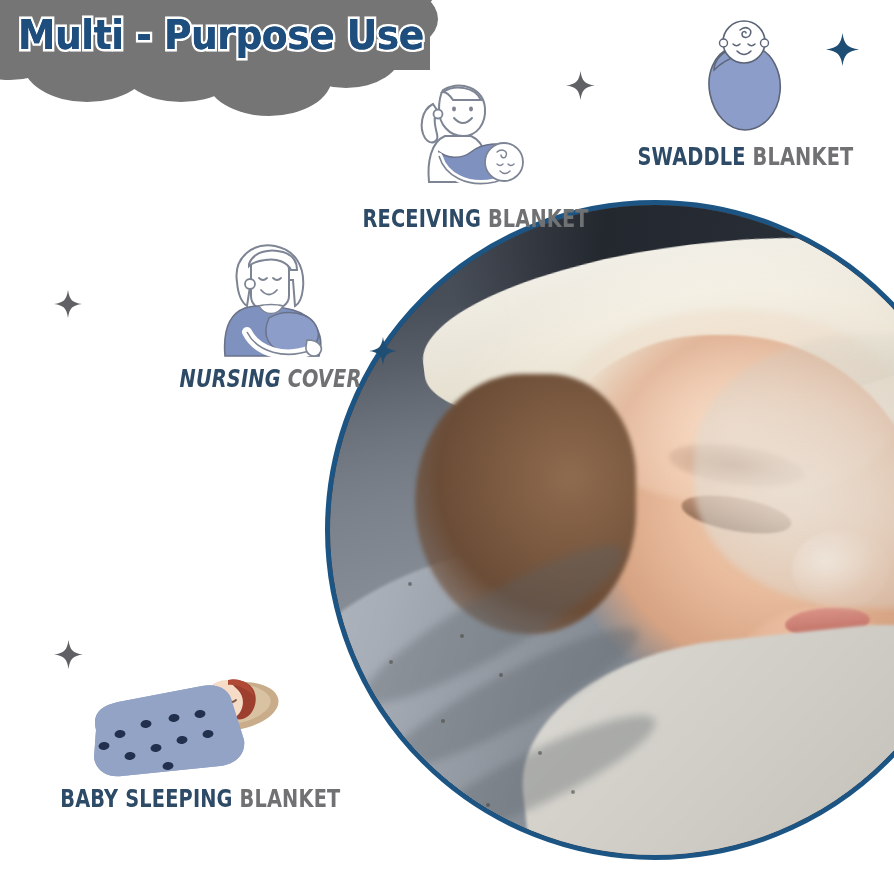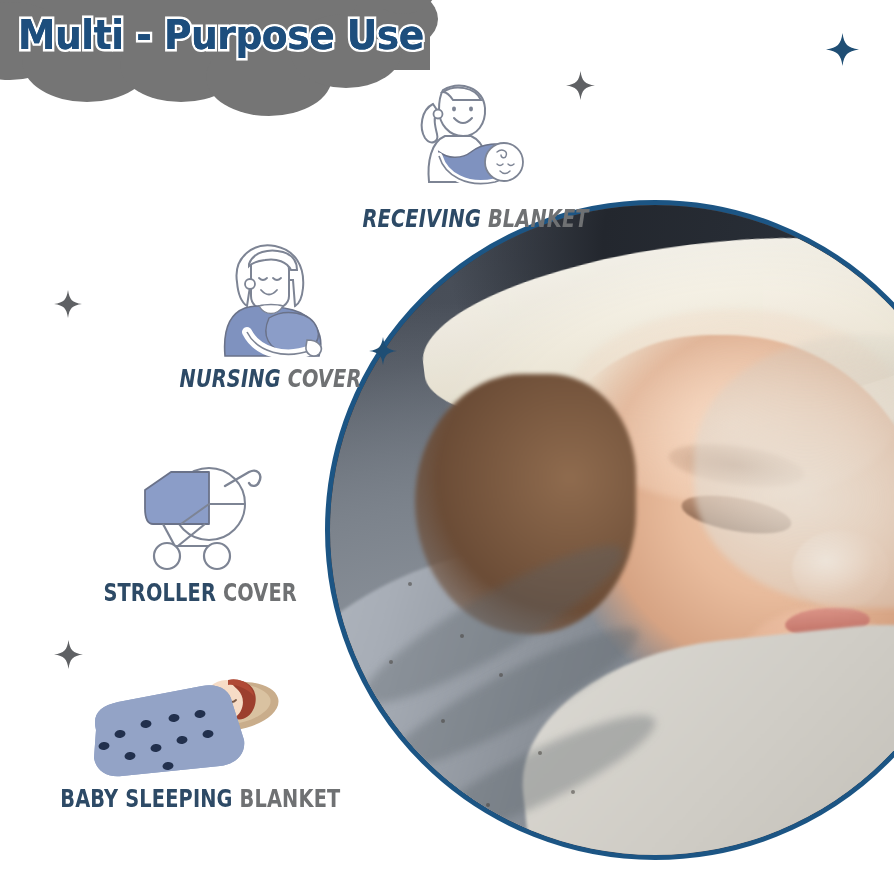--- a/index.html
+++ b/index.html
@@ -303,22 +303,48 @@
     <svg width="28" height="28" viewBox="0 0 40 40" aria-hidden="true">
       <path d="M20 0 C22 14 26 18 40 20 C26 22 22 26 20 40 C18 26 14 22 0 20 C14 18 18 14 20 0 Z" fill="#1f4e74"></path>
     </svg>
   </div>
   <div class="star" style="left:54px; top:640px;">
     <svg width="29" height="29" viewBox="0 0 40 40" aria-hidden="true">
       <path d="M20 0 C22 14 26 18 40 20 C26 22 22 26 20 40 C18 26 14 22 0 20 C14 18 18 14 20 0 Z" fill="#5f6164"></path>
     </svg>
   </div>
 
-
-  <div class="feature" style="left:345px; top:78px; width:250px;font-style:italic;">
+  <div class="feature" style="left:620px; top:18px; width:250px;">
+    <div class="icon-box" style="width:90px;height:118px;">
+      <svg width="90" height="118" viewBox="0 0 90 118" aria-hidden="true">
+
+        <path d="M30 30 C14 36 6 56 10 76 C14 96 28 112 45 112 C62 112 78 96 80 74 C82 54 72 34 56 29 Z" fill="#8b9dc8" stroke="#5c6478" stroke-width="1.6"></path>
+
+        <path d="M30 31 C20 36 14 44 14 52 C22 44 30 40 38 38 Z" fill="#8b9dc8" stroke="#5c6478" stroke-width="1.4"></path>
+
+        <circle cx="44" cy="24" r="21" fill="#ffffff" stroke="#5c6478" stroke-width="1.6"></circle>
+
+        <circle cx="23.5" cy="25" r="4" fill="#ffffff" stroke="#5c6478" stroke-width="1.4"></circle>
+        <circle cx="64.5" cy="25" r="4" fill="#ffffff" stroke="#5c6478" stroke-width="1.4"></circle>
+
+        <path d="M40 12 C46 7 53 11 50 17 C48 21 42 20 42 16 C42 13 46 13 46 15" fill="none" stroke="#5c6478" stroke-width="1.5" stroke-linecap="round"></path>
+
+        <path d="M33 26 q3.5 3.5 7 0" fill="none" stroke="#5c6478" stroke-width="1.5" stroke-linecap="round"></path>
+        <path d="M48 26 q3.5 3.5 7 0" fill="none" stroke="#5c6478" stroke-width="1.5" stroke-linecap="round"></path>
+
+        <path d="M37 33 q7 7 14 0" fill="none" stroke="#5c6478" stroke-width="1.5" stroke-linecap="round"></path>
+      </svg>
+    </div>
+    <div class="label" style="font-size:25px; margin-top:6px;">
+      <span class="dark">SWADDLE</span>
+      <span class="grey"> BLANKET</span>
+    </div>
+  </div>
+
+  <div class="feature" style="left:345px; top:78px; width:250px;">
     <div class="icon-box" style="width:130px;height:122px;">
       <svg width="130" height="122" viewBox="0 0 130 122" aria-hidden="true">
 
         <path d="M28 26 C16 32 14 50 20 60 C26 68 34 64 32 56 C30 48 28 40 32 32 Z" fill="#ffffff" stroke="#7d8494" stroke-width="2"></path>
 
         <path d="M38 12 C56 2 78 10 80 30 C81 46 72 58 58 58 C44 58 34 46 34 32 C34 24 35 17 38 12 Z" fill="#ffffff" stroke="#7d8494" stroke-width="2"></path>
 
         <path d="M38 14 C50 6 70 9 76 22 L48 22 C44 16 41 14 38 14 Z" fill="#ffffff" stroke="#7d8494" stroke-width="2"></path>
 
         <circle cx="33" cy="36" r="4.5" fill="#ffffff" stroke="#7d8494" stroke-width="1.8"></circle>
@@ -376,46 +402,20 @@
 
         <path d="M100 100 C112 100 118 108 112 114 C106 119 98 114 99 106 Z" fill="#ffffff" stroke="#7d8494" stroke-width="1.6"></path>
       </svg>
     </div>
     <div class="label" style="font-size:25px; margin-top:4px;">
       <span class="dark">NURSING</span>
       <span class="grey"> COVER</span>
     </div>
   </div>
 
-  <div class="feature" style="left:88px; top:462px; width:220px;">
-    <div class="icon-box" style="width:130px;height:110px;">
-      <svg width="130" height="110" viewBox="0 0 130 110" aria-hidden="true">
-
-        <circle cx="76" cy="42" r="36" fill="none" stroke="#7d8494" stroke-width="2"></circle>
-
-        <path d="M92 24 L116 10 C124 6 130 12 126 20 C124 25 118 25 116 21" fill="none" stroke="#7d8494" stroke-width="2.4" stroke-linecap="round"></path>
-
-        <path d="M12 46 L12 28 L38 10 L76 10 L76 62 L20 62 C14 62 12 56 12 46 Z" fill="#8b9dc8" stroke="#6a7289" stroke-width="1.8" stroke-linejoin="round"></path>
-
-        <path d="M76 42 L112 42" fill="none" stroke="#7d8494" stroke-width="2"></path>
-        <path d="M76 42 L48 62" fill="none" stroke="#7d8494" stroke-width="2"></path>
-
-        <path d="M30 62 L44 88" fill="none" stroke="#7d8494" stroke-width="2.2"></path>
-        <path d="M72 62 L40 88" fill="none" stroke="#7d8494" stroke-width="2.2"></path>
-        <path d="M34 84 L78 84" fill="none" stroke="#7d8494" stroke-width="2.2"></path>
-
-        <circle cx="34" cy="94" r="13" fill="#ffffff" stroke="#7d8494" stroke-width="2.2"></circle>
-        <circle cx="84" cy="94" r="13" fill="#ffffff" stroke="#7d8494" stroke-width="2.2"></circle>
-      </svg>
-    </div>
-    <div class="label" style="font-size:25px; margin-top:6px;">
-      <span class="dark">STROLLER</span>
-      <span class="grey"> COVER</span>
-    </div>
-  </div>
 
   <div class="feature" style="left:40px; top:668px; width:290px;">
     <div class="icon-box" style="width:215px;height:112px;">
       <svg width="215" height="112" viewBox="0 0 215 112" aria-hidden="true">
 
         <path d="M142 16 C168 10 196 16 200 30 C204 44 184 58 158 62 C134 66 118 56 120 42 C122 28 128 19 142 16 Z" fill="#c9ad8b"></path>
         <path d="M138 18 C160 12 186 18 192 30 C196 40 180 52 156 56 C136 59 124 50 126 38 C128 26 130 20 138 18 Z" fill="#d9c2a1"></path>
 
         <circle cx="148" cy="34" r="22" fill="#f6dcc6"></circle>
 

